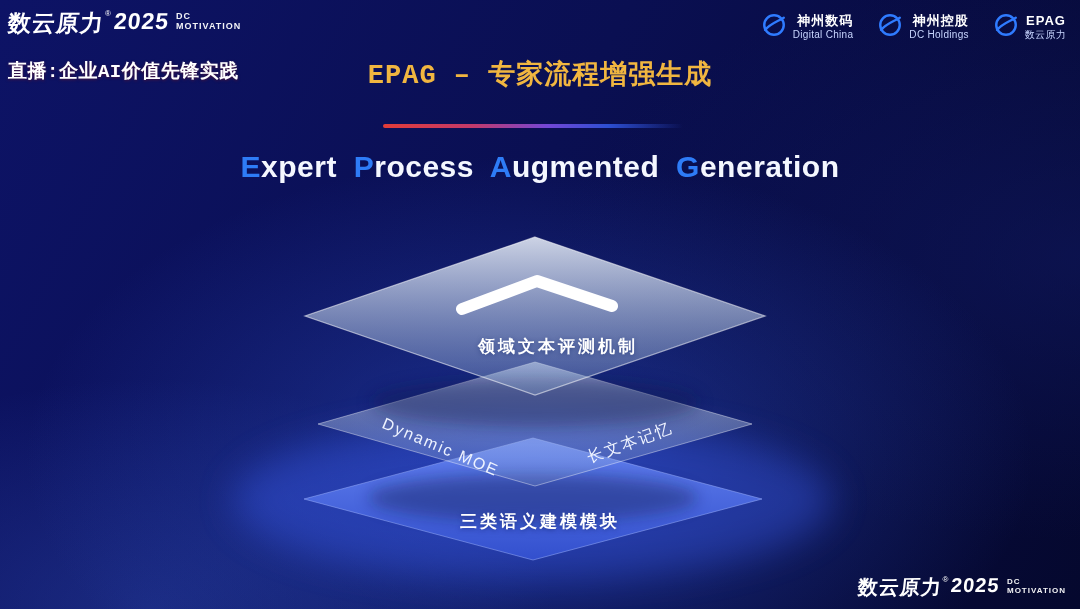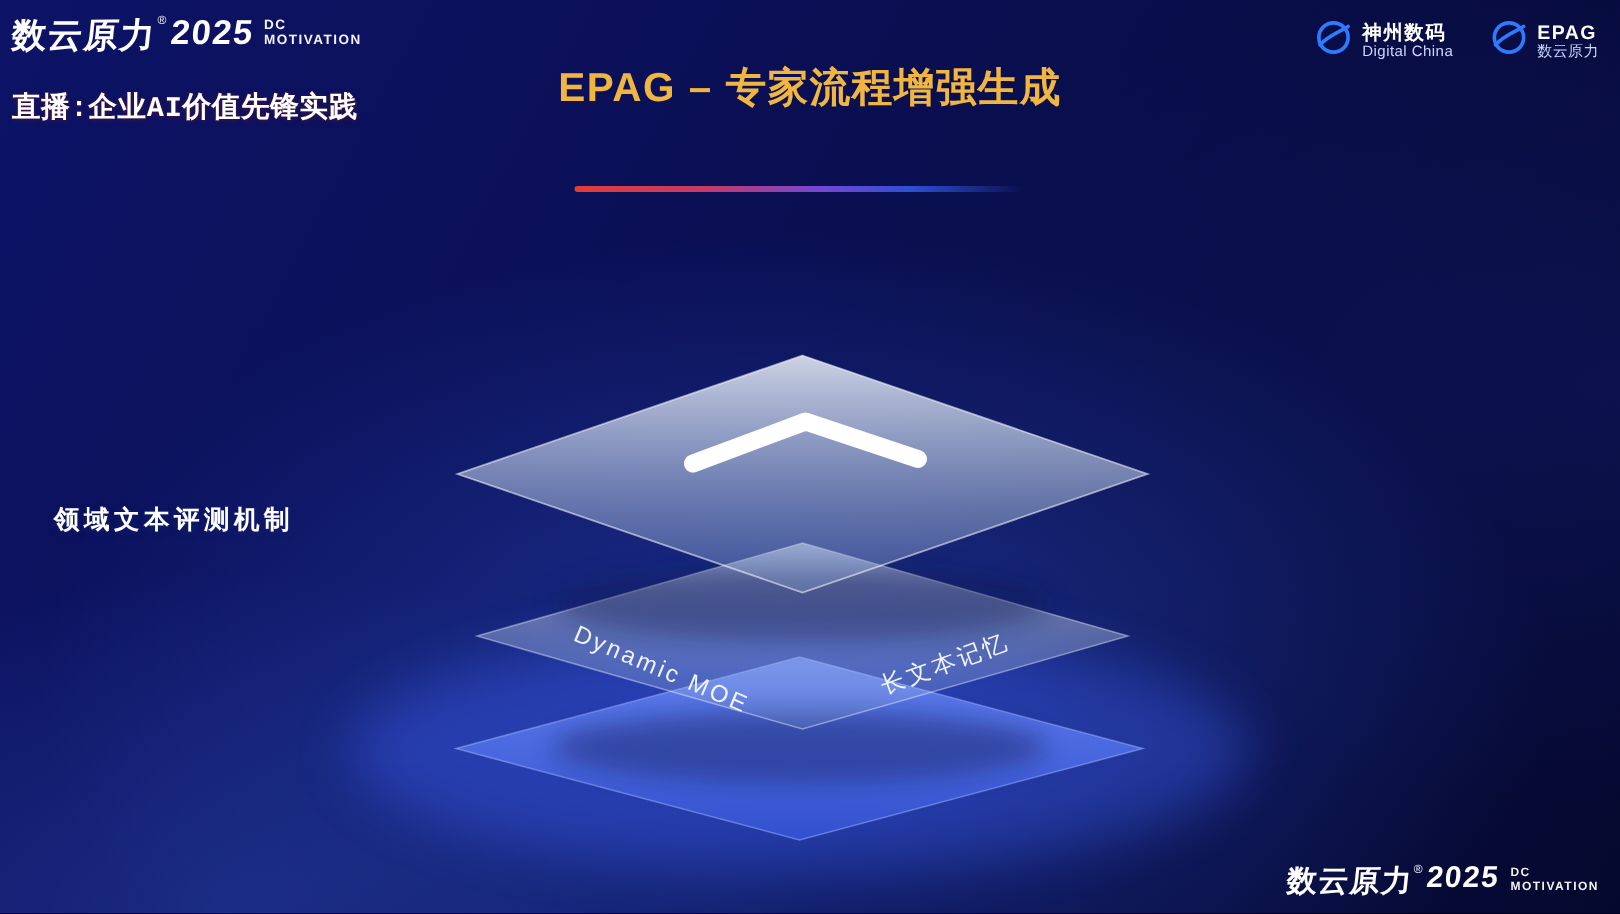--- a/index.html
+++ b/index.html
@@ -20,35 +20,35 @@
   .brand--tl .brand-line{font-size:23px;}
   .brand--br .brand-line{font-size:20px;}
   .brand-name{transform:skewX(-6deg);display:inline-block;}
   .brand-reg{font-size:8px;margin:1px 2px 0 1px;font-weight:normal;}
   .brand-year{transform:skewX(-6deg);display:inline-block;}
   .brand-dc{display:flex;flex-direction:column;line-height:1.15;font-size:9px;letter-spacing:1px;margin-top:3px;font-weight:bold;opacity:.95;}
   .brand--br .brand-dc{font-size:8px;}
   
   .live{position:absolute;left:8px;top:58px;font-size:19px;font-weight:bold;letter-spacing:.5px;text-shadow:0 1px 3px rgba(120,20,30,.55);font-family:Liberation Mono, monospace;}
   
-  .partners{position:absolute;right:14px;top:12px;display:flex;gap:24px;align-items:center;}
+  .partners{position:absolute;right:14px;top:12px;display:flex;gap:24px;align-items:center;text-align:right;}
   .partner{display:flex;gap:6px;align-items:center;}
   .p-txt{display:flex;flex-direction:column;line-height:1.2;}
   .p-cn{font-size:13px;font-weight:bold;letter-spacing:1px;}
   .p-en{font-size:10px;color:#c9d6ff;letter-spacing:.3px;}
   
-  .title{position:absolute;left:0;right:0;top:40px;text-align:center;font-size:27px;font-weight:bold;letter-spacing:1px;color:#f1b640;}
+  .title{position:absolute;left:0;right:0;top:56px;text-align:center;font-size:27px;font-weight:bold;letter-spacing:1px;color:#f1b640;font-family:Liberation Mono, monospace;}
   .divider{position:absolute;left:383px;top:124px;width:300px;height:4px;border-radius:3px;
     background:linear-gradient(90deg,#e23c38 0%,#c23a6b 30%,#7347d6 55%,#2d4fd2 75%,rgba(25,55,170,0) 100%);}
   .subtitle{position:absolute;left:0;right:0;top:150px;text-align:center;font-size:30px;font-weight:600;letter-spacing:.5px;word-spacing:8px;color:#f4f7ff;}
   .subtitle .lead{color:#2e7cf7;}
   
   .stack{position:absolute;left:0;top:0;width:1080px;height:609px;pointer-events:none;}
   .lbl{position:absolute;color:#fff;}
-  .lbl-top{left:0;right:0;top:335px;font-size:17px;font-weight:bold;letter-spacing:3px;text-shadow:0 1px 4px rgba(20,40,110,.5);margin-left:36px;}
+  .lbl-top{left:0;right:0;top:335px;text-align:center;font-size:17px;font-weight:bold;letter-spacing:3px;text-shadow:0 1px 4px rgba(20,40,110,.5);margin-left:36px;}
   .lbl-dyn{left:383px;top:414px;font-size:16px;letter-spacing:2px;transform:rotate(23deg);transform-origin:left center;color:#eef3ff;}
   .lbl-mem{left:588px;top:448px;font-size:16px;letter-spacing:2px;transform:rotate(-20deg);transform-origin:left center;color:#eef3ff;}
   .lbl-bottom{left:0;right:0;top:510px;text-align:center;font-size:17px;font-weight:bold;letter-spacing:3px;text-shadow:0 1px 4px rgba(20,40,120,.6);}
 </style>
 </head>
 <body>
 
 <div class="slide">
 
   <div class="brand brand--tl">
@@ -79,28 +79,46 @@
       </span>
     </div>
     <div class="partner">
       <span>
         <svg viewBox="0 0 32 32" width="26" height="26">
           <circle cx="16" cy="16" r="12" fill="none" stroke="#2f7bff" stroke-width="3"></circle>
           <path d="M5 22 C 12 14, 20 12, 28 7" stroke="#2f7bff" stroke-width="3" fill="none" stroke-linecap="round"></path>
         </svg>
       </span>
       <span class="p-txt">
+        <span class="p-cn">神州控股</span>
+        <span class="p-en">DC Holdings</span>
+      </span>
+    </div>
+    <div class="partner">
+      <span>
+        <svg viewBox="0 0 32 32" width="26" height="26">
+          <circle cx="16" cy="16" r="12" fill="none" stroke="#2f7bff" stroke-width="3"></circle>
+          <path d="M5 22 C 12 14, 20 12, 28 7" stroke="#2f7bff" stroke-width="3" fill="none" stroke-linecap="round"></path>
+        </svg>
+      </span>
+      <span class="p-txt">
         <span class="p-cn">EPAG</span>
         <span class="p-en">数云原力</span>
       </span>
     </div>
   </div>
 
   <div class="title">EPAG – 专家流程增强生成</div>
   <div class="divider"></div>
+  <div class="subtitle">
+    <span><span class="lead">E</span><span>xpert</span></span>
+    <span><span class="lead">P</span><span>rocess</span></span>
+    <span><span class="lead">A</span><span>ugmented</span></span>
+    <span><span class="lead">G</span><span>eneration</span></span>
+  </div>
 
   <svg class="stack" viewBox="0 0 1080 609">
     <defs>
       <linearGradient id="gTop" x1="0" y1="0" x2="0" y2="1">
         <stop offset="0" stop-color="#eef4fc" stop-opacity="0.85"></stop>
         <stop offset="1" stop-color="#93aed6" stop-opacity="0.30"></stop>
       </linearGradient>
       <linearGradient id="gMid" x1="0" y1="0" x2="0" y2="1">
         <stop offset="0" stop-color="#dde8f8" stop-opacity="0.60"></stop>
         <stop offset="1" stop-color="#8aa5d4" stop-opacity="0.22"></stop>
@@ -121,20 +139,21 @@
     <ellipse cx="533" cy="498" rx="165" ry="24" fill="#0b1550" opacity="0.40" filter="url(#blur8)"></ellipse>
     <polygon points="535,362 752,424 535,486 318,424" fill="url(#gMid)" stroke="#ffffff" stroke-opacity="0.40" stroke-width="1"></polygon>
     <ellipse cx="535" cy="402" rx="165" ry="25" fill="#0b1550" opacity="0.40" filter="url(#blur8)"></ellipse>
     <polygon points="535,237 765,316 535,395 305,316" fill="url(#gTop)" stroke="#ffffff" stroke-opacity="0.55" stroke-width="1.2"></polygon>
     <path d="M462,309 L537,281 L612,306" fill="none" stroke="#ffffff" stroke-width="12" stroke-linecap="round" stroke-linejoin="round"></path>
   </svg>
 
   <div class="lbl lbl-top">领域文本评测机制</div>
   <div class="lbl lbl-dyn">Dynamic MOE</div>
   <div class="lbl lbl-mem">长文本记忆</div>
+  <div class="lbl lbl-bottom">三类语义建模模块</div>
 
   <div class="brand brand--br">
     <span class="brand-line">
       <span class="brand-name">数云原力</span>
       <span class="brand-reg">®</span>
       <span class="brand-year">2025</span>
     </span>
     <span class="brand-dc">
       <span>DC</span>
       <span>MOTIVATION</span>

